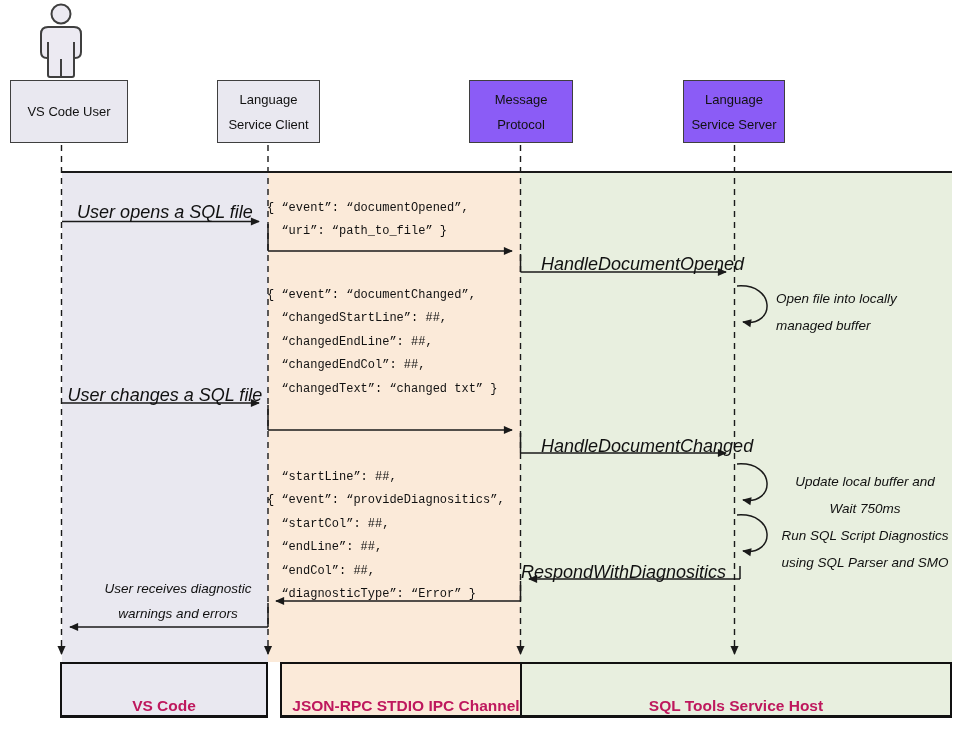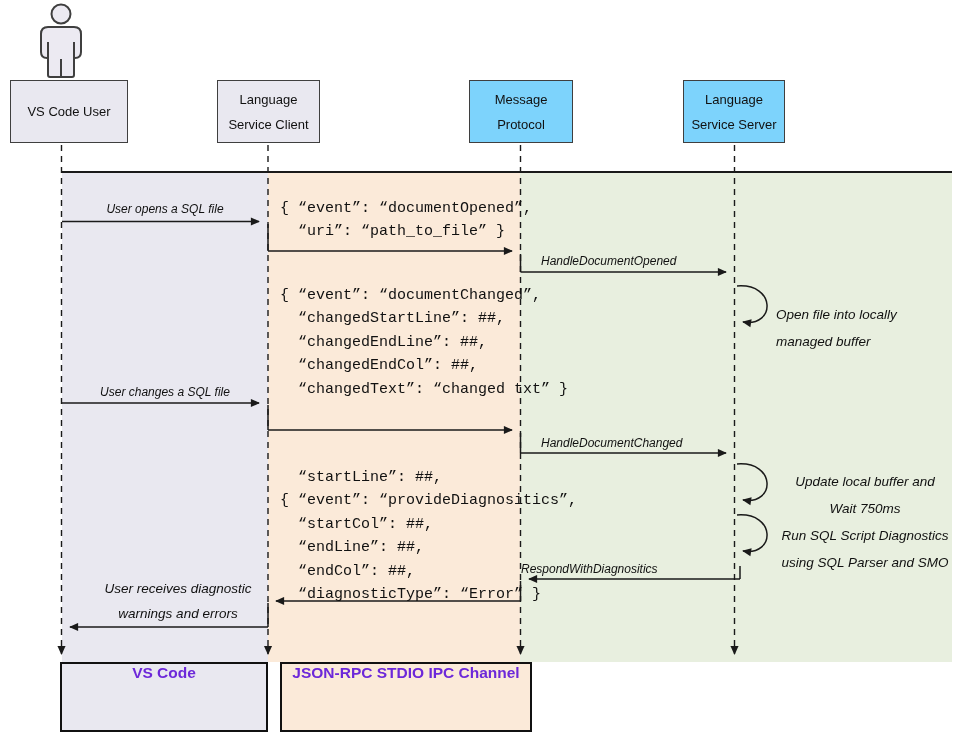--- a/index.html
+++ b/index.html
@@ -7,35 +7,35 @@
          font-family:"Liberation Sans",sans-serif;overflow:hidden;}
   .band{position:absolute;top:173px;height:489px;}
   .band-vscode{left:62px;width:206px;background:#e9e8f0;}
   .band-channel{left:268px;width:252px;background:#fbead9;}
   .band-host{left:520px;width:432px;background:#e8efdf;}
   .topline{position:absolute;left:62px;top:171px;width:890px;height:2px;background:#1a1a1a;}
   .hbox{position:absolute;top:80px;height:63px;border:1.6px solid #3f3f3f;box-sizing:border-box;
         display:flex;flex-direction:column;align-items:center;justify-content:center;
         font-size:13px;line-height:25px;color:#111;text-align:center;}
   .hbox.lav{background:#e9e8f0;}
-  .hbox.grn{background:#7dd3fc;text-align:right;}
+  .hbox.grn{background:#8b5cf6;text-align:right;}
   .hb-user{left:10px;width:118px;}
   .hb-client{left:217px;width:103px;}
   .hb-protocol{left:469px;width:104px;}
   .hb-server{left:683px;width:102px;}
-  .fbox{position:absolute;top:662px;height:71px;border:2px solid #111;border-bottom-width:3px;
-        box-sizing:border-box;display:flex;align-items:flex-start;justify-content:center;
-        font-weight:bold;font-size:15.5px;color:#6d28d9;}
+  .fbox{position:absolute;top:662px;height:56px;border:2px solid #111;border-bottom-width:3px;
+        box-sizing:border-box;display:flex;align-items:flex-end;justify-content:center;
+        font-weight:bold;font-size:15.5px;color:#be185d;}
   .fb-vscode{left:60px;width:208px;background:#e9e8f0;}
   .fb-channel{left:280px;width:252px;background:#fbead9;}
   .fb-host{left:520px;width:432px;background:#e8efdf;}
-  .ital{position:absolute;font-style:italic;font-size:12px;color:#111;white-space:nowrap;}
+  .ital{position:absolute;font-style:italic;font-size:18px;color:#111;white-space:nowrap;}
   .ctr{text-align:center;}
-  .mono{position:absolute;left:280px;font-family:"Liberation Mono","DejaVu Sans Mono",monospace;
-        font-size:15px;line-height:23.4px;color:#111;}
+  .mono{position:absolute;left:267px;font-family:"Liberation Mono","DejaVu Sans Mono",monospace;
+        font-size:12px;line-height:23.4px;color:#111;}
   .mono div{white-space:pre;}
   .looplabel{position:absolute;font-style:italic;font-size:13.5px;color:#111;line-height:27px;}
   svg.overlay{position:absolute;left:0;top:0;}
   .actor-svg{position:absolute;left:26px;top:2px;}
 </style>
 </head>
 <body>
 
 <div id="stage">
 
@@ -106,21 +106,21 @@
   <div class="ital ctr" style="left:62px;top:202px;width:206px;">User opens a SQL file</div>
   <div class="ital ctr" style="left:62px;top:385px;width:206px;text-align:center;">User changes a SQL file</div>
   <div class="looplabel ctr" style="left:62px;top:576px;width:232px;line-height:25px;">
     <div>User receives diagnostic</div>
     <div>warnings and errors</div>
   </div>
   <div class="ital" style="left:541px;top:254px;">HandleDocumentOpened</div>
   <div class="ital" style="left:541px;top:436px;">HandleDocumentChanged</div>
   <div class="ital" style="left:521px;top:562px;">RespondWithDiagnositics</div>
 
-  <div class="looplabel" style="left:776px;top:301px;">
+  <div class="looplabel" style="left:776px;top:285px;">
     <div>Open file into locally</div>
     <div>managed buffer</div>
   </div>
   <div class="looplabel ctr" style="left:765px;top:468px;width:200px;">
     <div>Update local buffer and</div>
     <div>Wait 750ms</div>
   </div>
   <div class="looplabel ctr" style="left:765px;top:522px;width:200px;">
     <div>Run SQL Script Diagnostics</div>
     <div>using SQL Parser and SMO</div>
@@ -145,14 +145,17 @@
     <div>  “endCol”: ##,</div>
     <div>  “diagnosticType”: “Error” }</div>
   </div>
 
   <div class="fbox fb-vscode">
     <span>VS Code</span>
   </div>
   <div class="fbox fb-channel">
     <span>JSON-RPC STDIO IPC Channel</span>
   </div>
+  <div class="fbox fb-host">
+    <span>SQL Tools Service Host</span>
+  </div>
 
 </div>
 
 </body></html>

